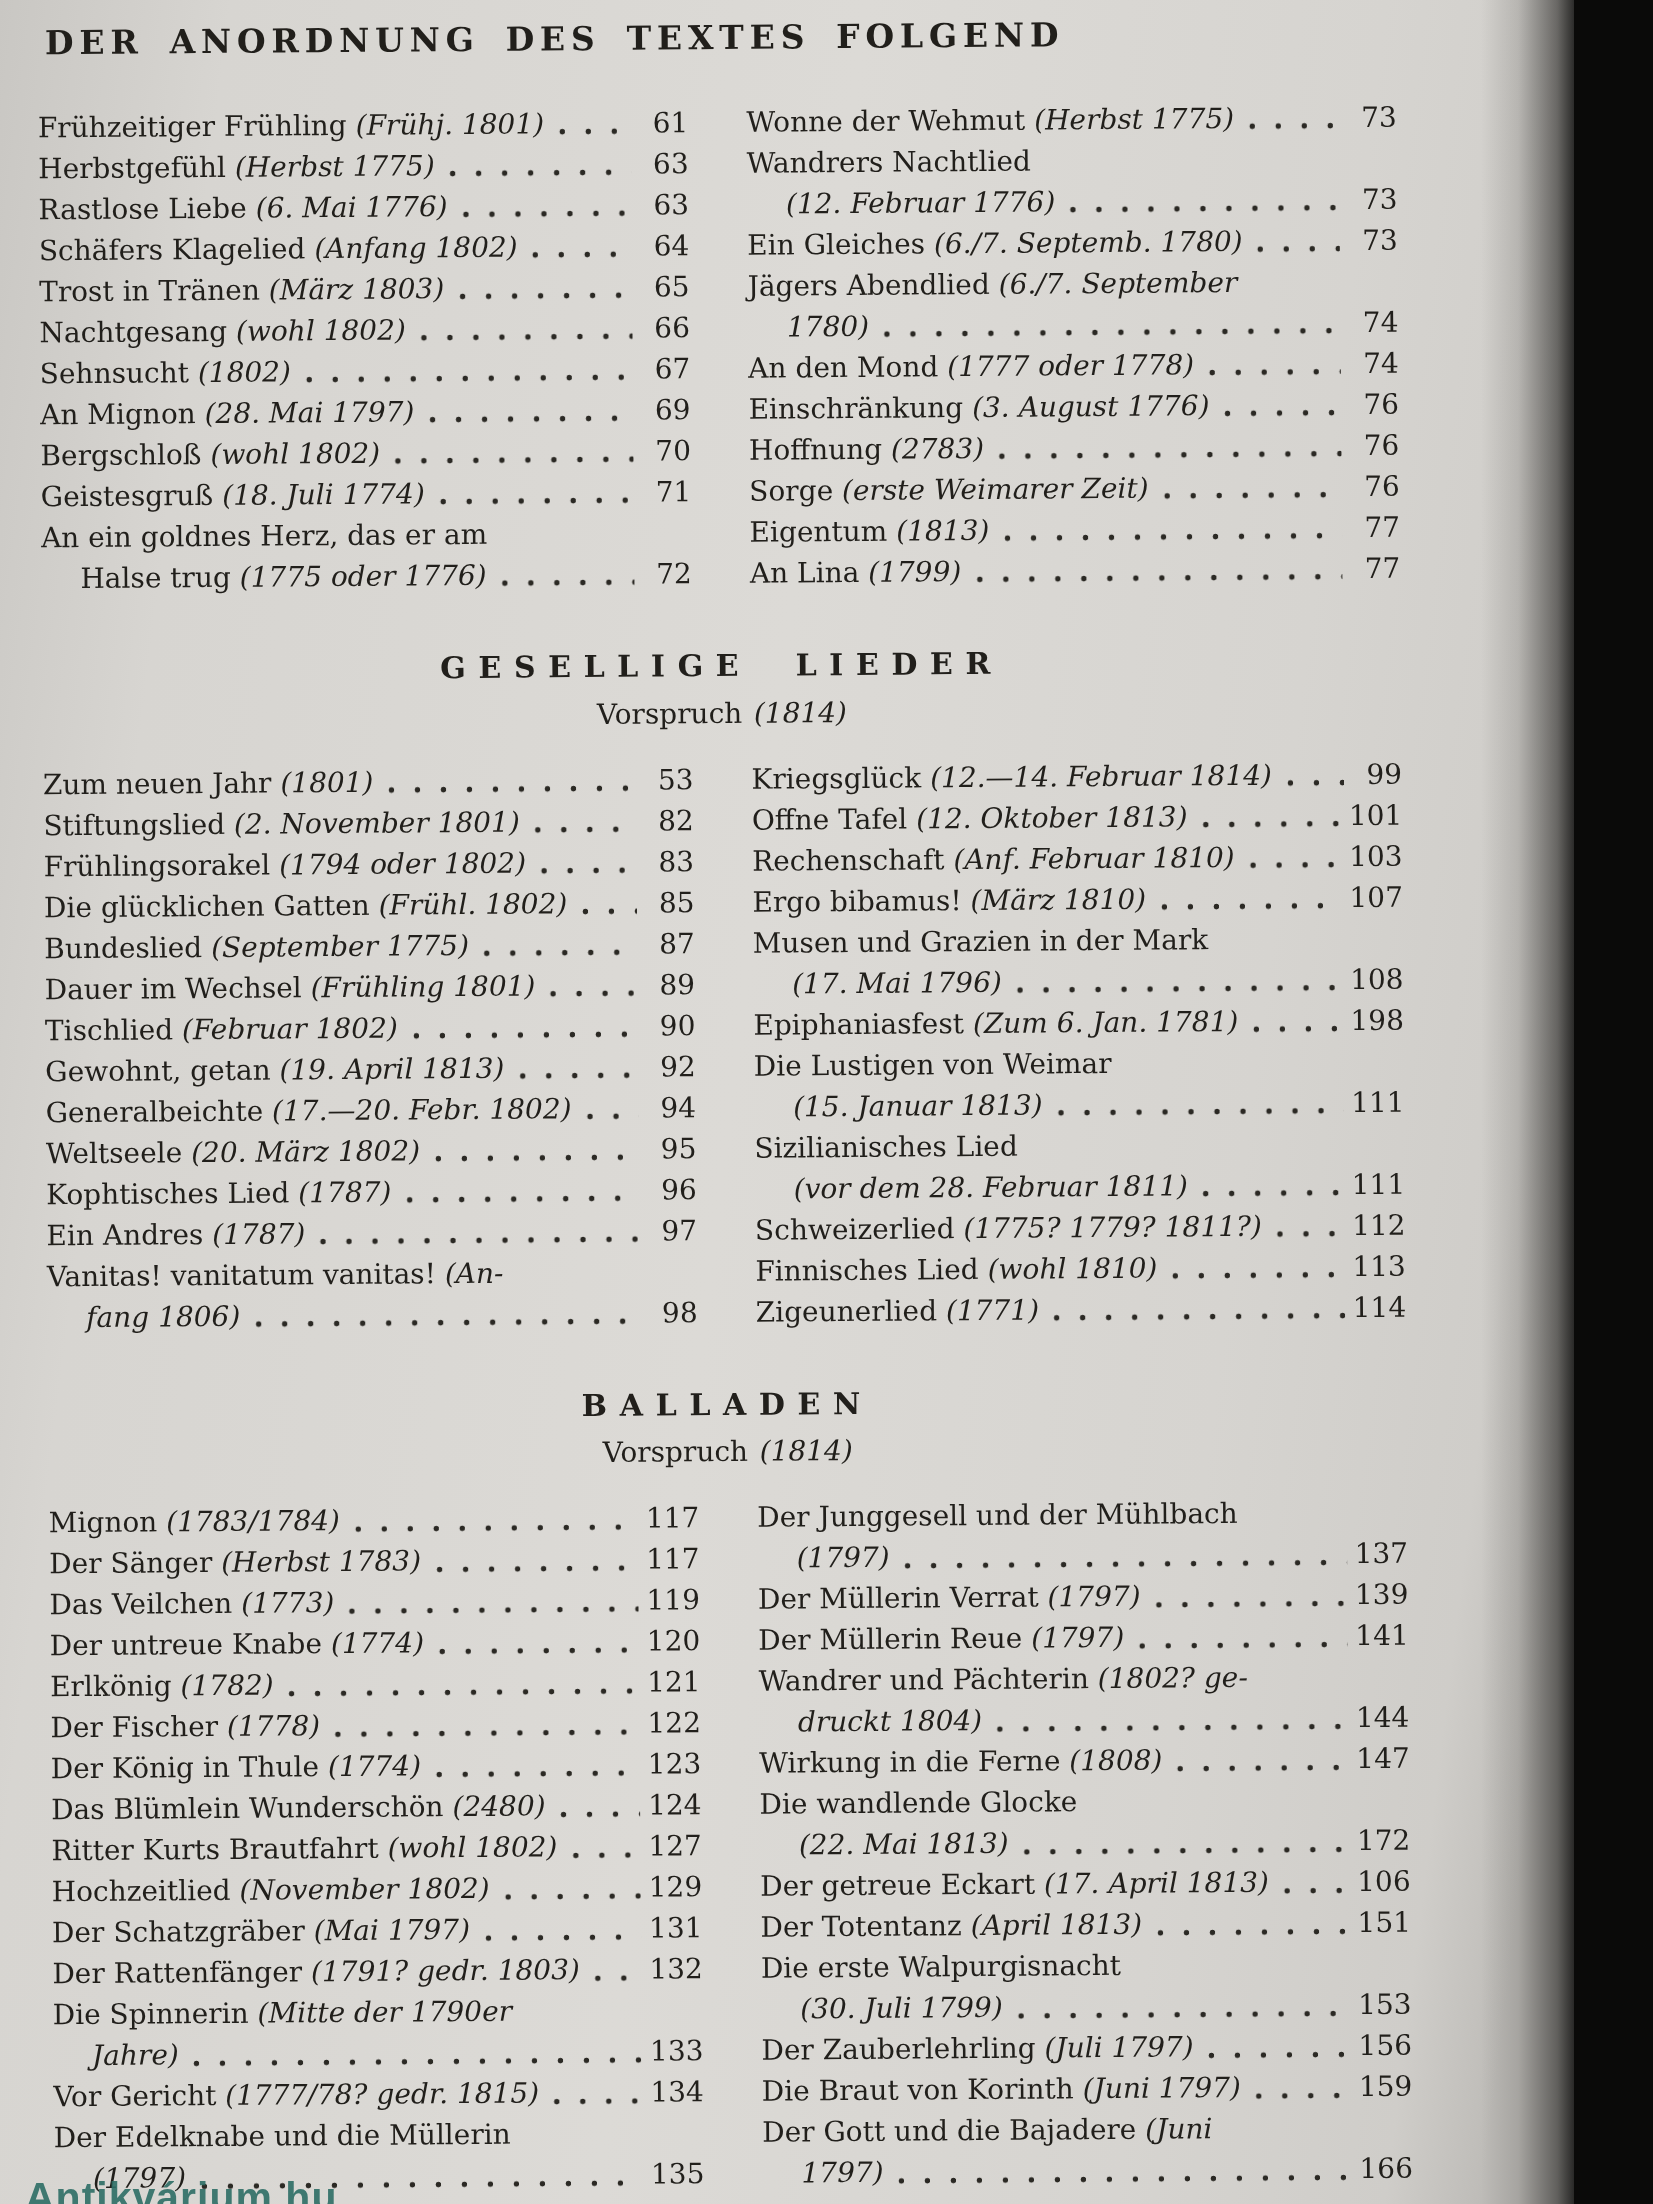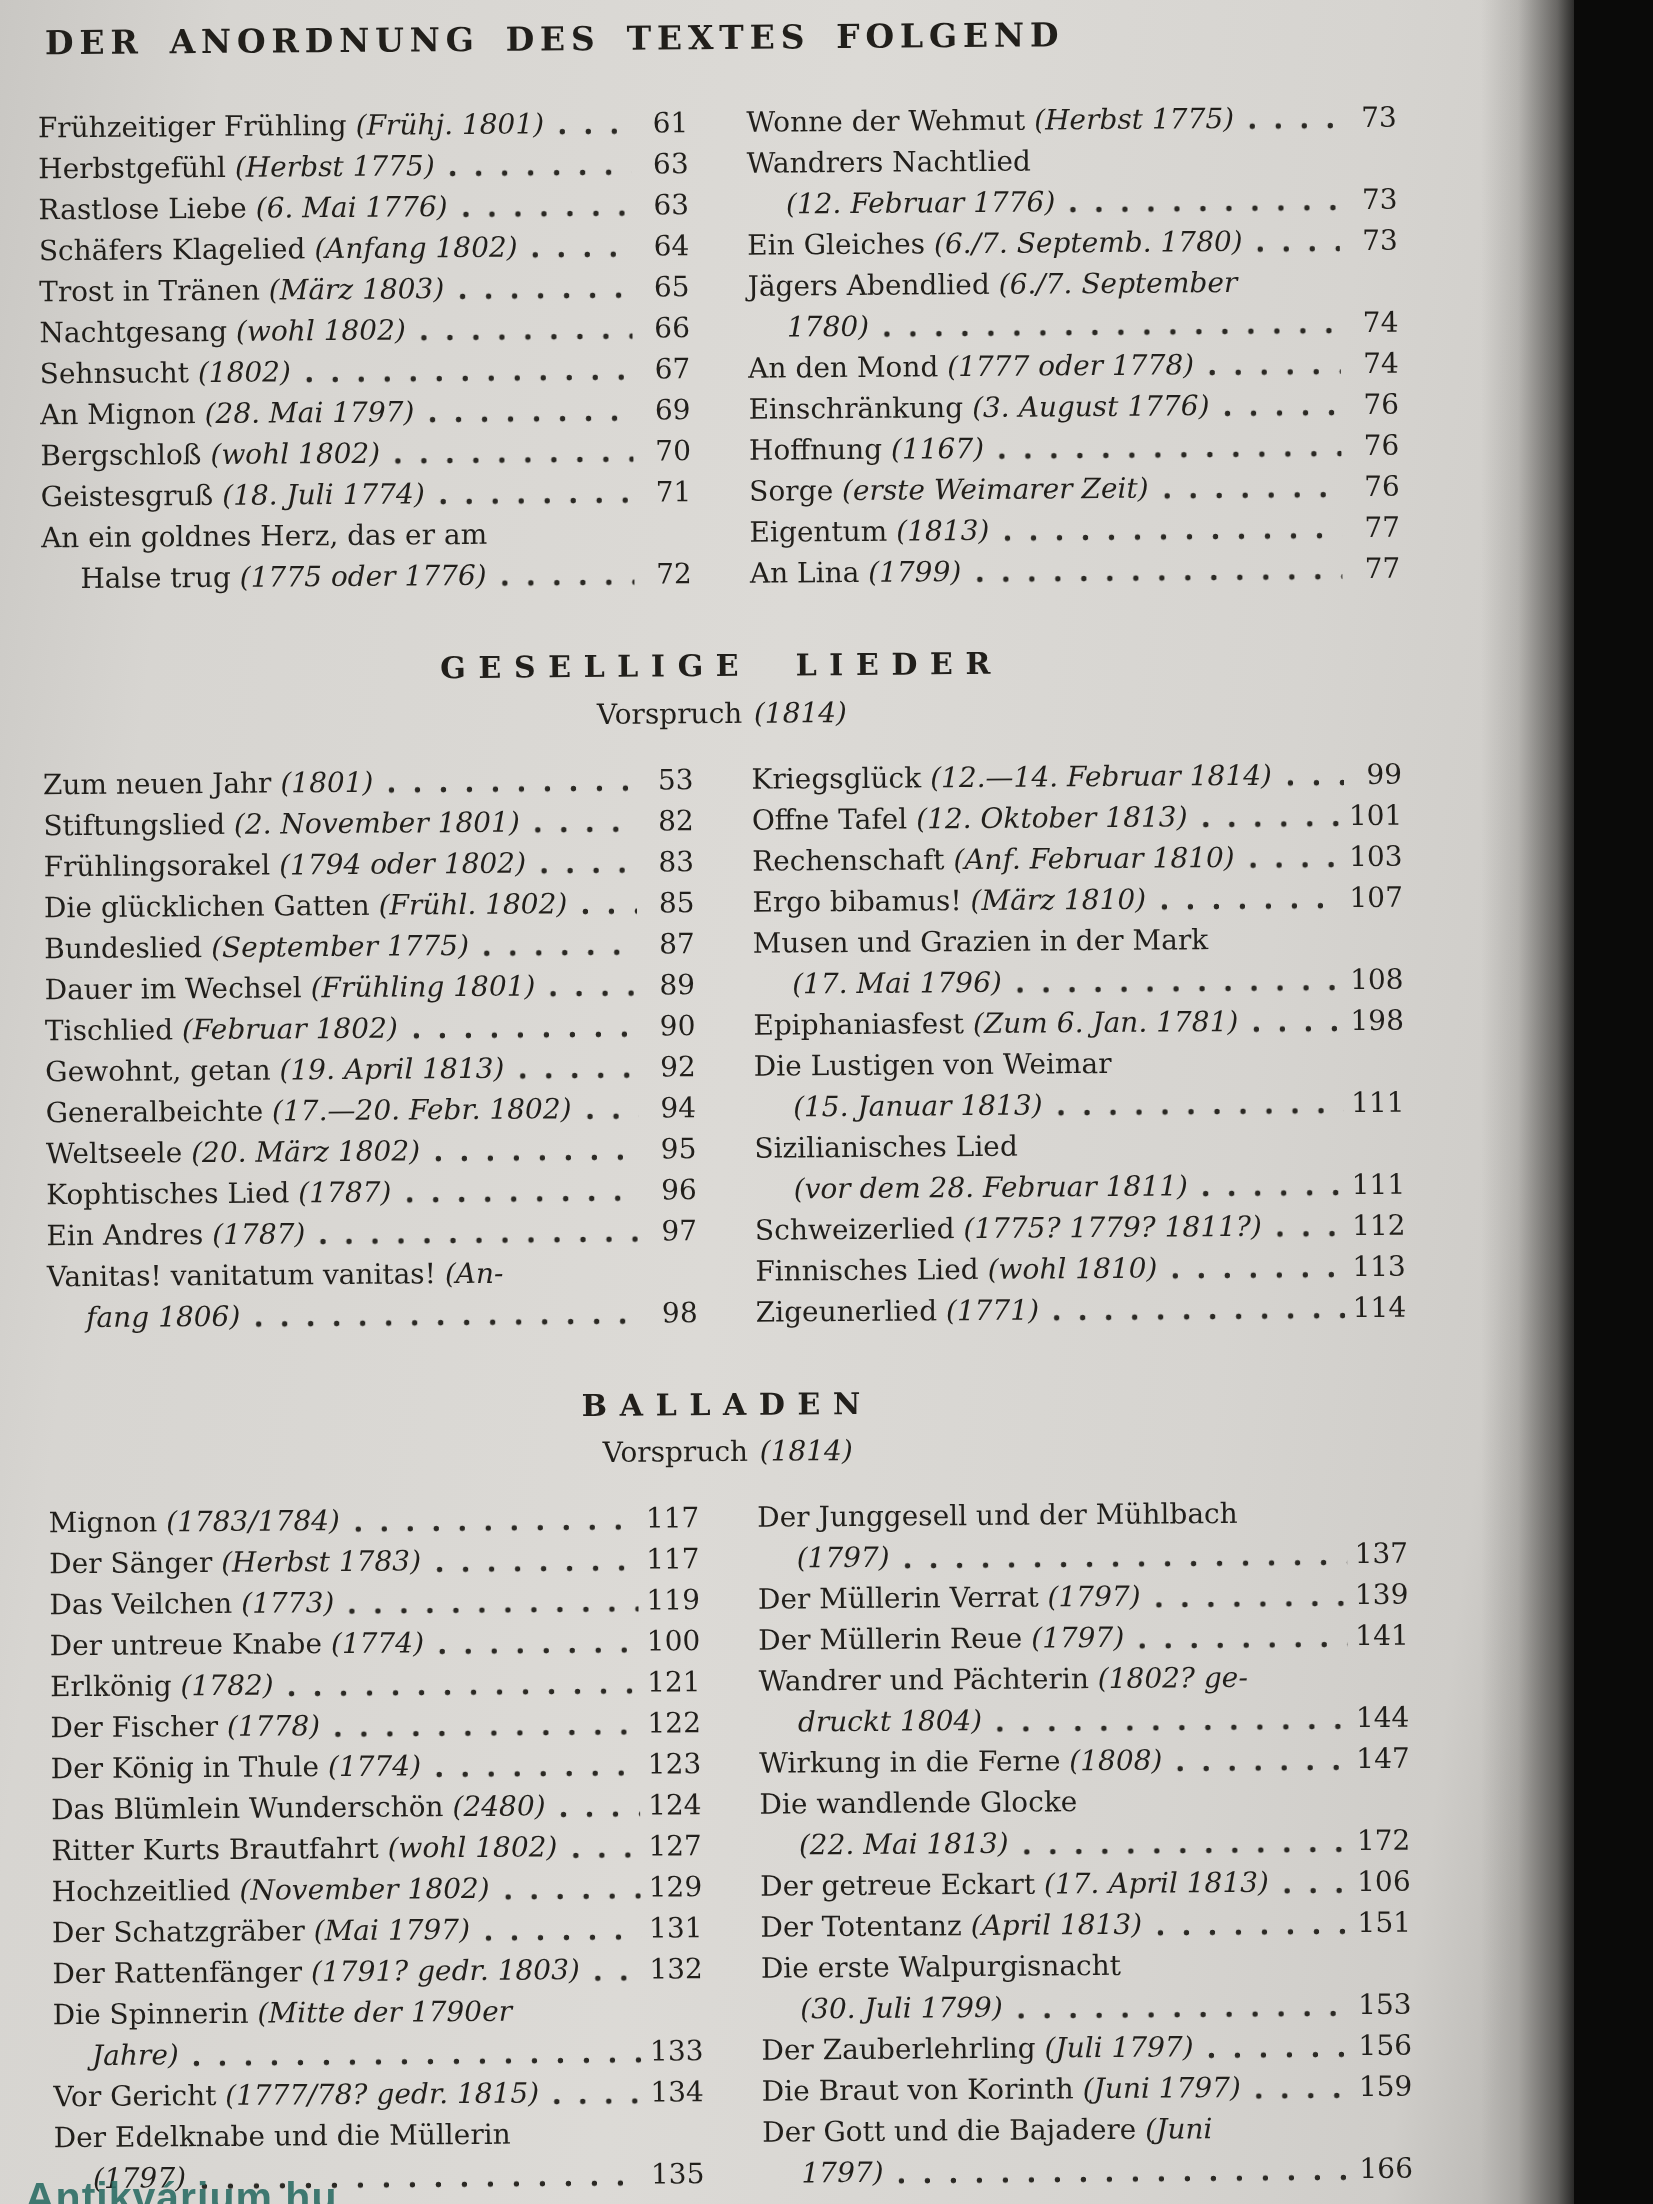--- a/index.html
+++ b/index.html
@@ -173,21 +173,21 @@
               </div>
               <div class="entry">
                 <div class="line">
                   <span class="txt"><span>Einschränkung </span><i>(3. August 1776)</i></span>
                   <span class="leader"></span>
                   <span class="pg">76</span>
                 </div>
               </div>
               <div class="entry">
                 <div class="line">
-                  <span class="txt"><span>Hoffnung </span><i>(1167)</i></span>
+                  <span class="txt"><span>Hoffnung </span><i>(2783)</i></span>
                   <span class="leader"></span>
                   <span class="pg">76</span>
                 </div>
               </div>
               <div class="entry">
                 <div class="line">
                   <span class="txt"><span>Sorge </span><i>(erste Weimarer Zeit)</i></span>
                   <span class="leader"></span>
                   <span class="pg">76</span>
                 </div>
@@ -422,21 +422,21 @@
                 <div class="line">
                   <span class="txt"><span>Das Veilchen </span><i>(1773)</i></span>
                   <span class="leader"></span>
                   <span class="pg">119</span>
                 </div>
               </div>
               <div class="entry">
                 <div class="line">
                   <span class="txt"><span>Der untreue Knabe </span><i>(1774)</i></span>
                   <span class="leader"></span>
-                  <span class="pg">100</span>
+                  <span class="pg">120</span>
                 </div>
               </div>
               <div class="entry">
                 <div class="line">
                   <span class="txt"><span>Erlkönig </span><i>(1782)</i></span>
                   <span class="leader"></span>
                   <span class="pg">121</span>
                 </div>
               </div>
               <div class="entry">

